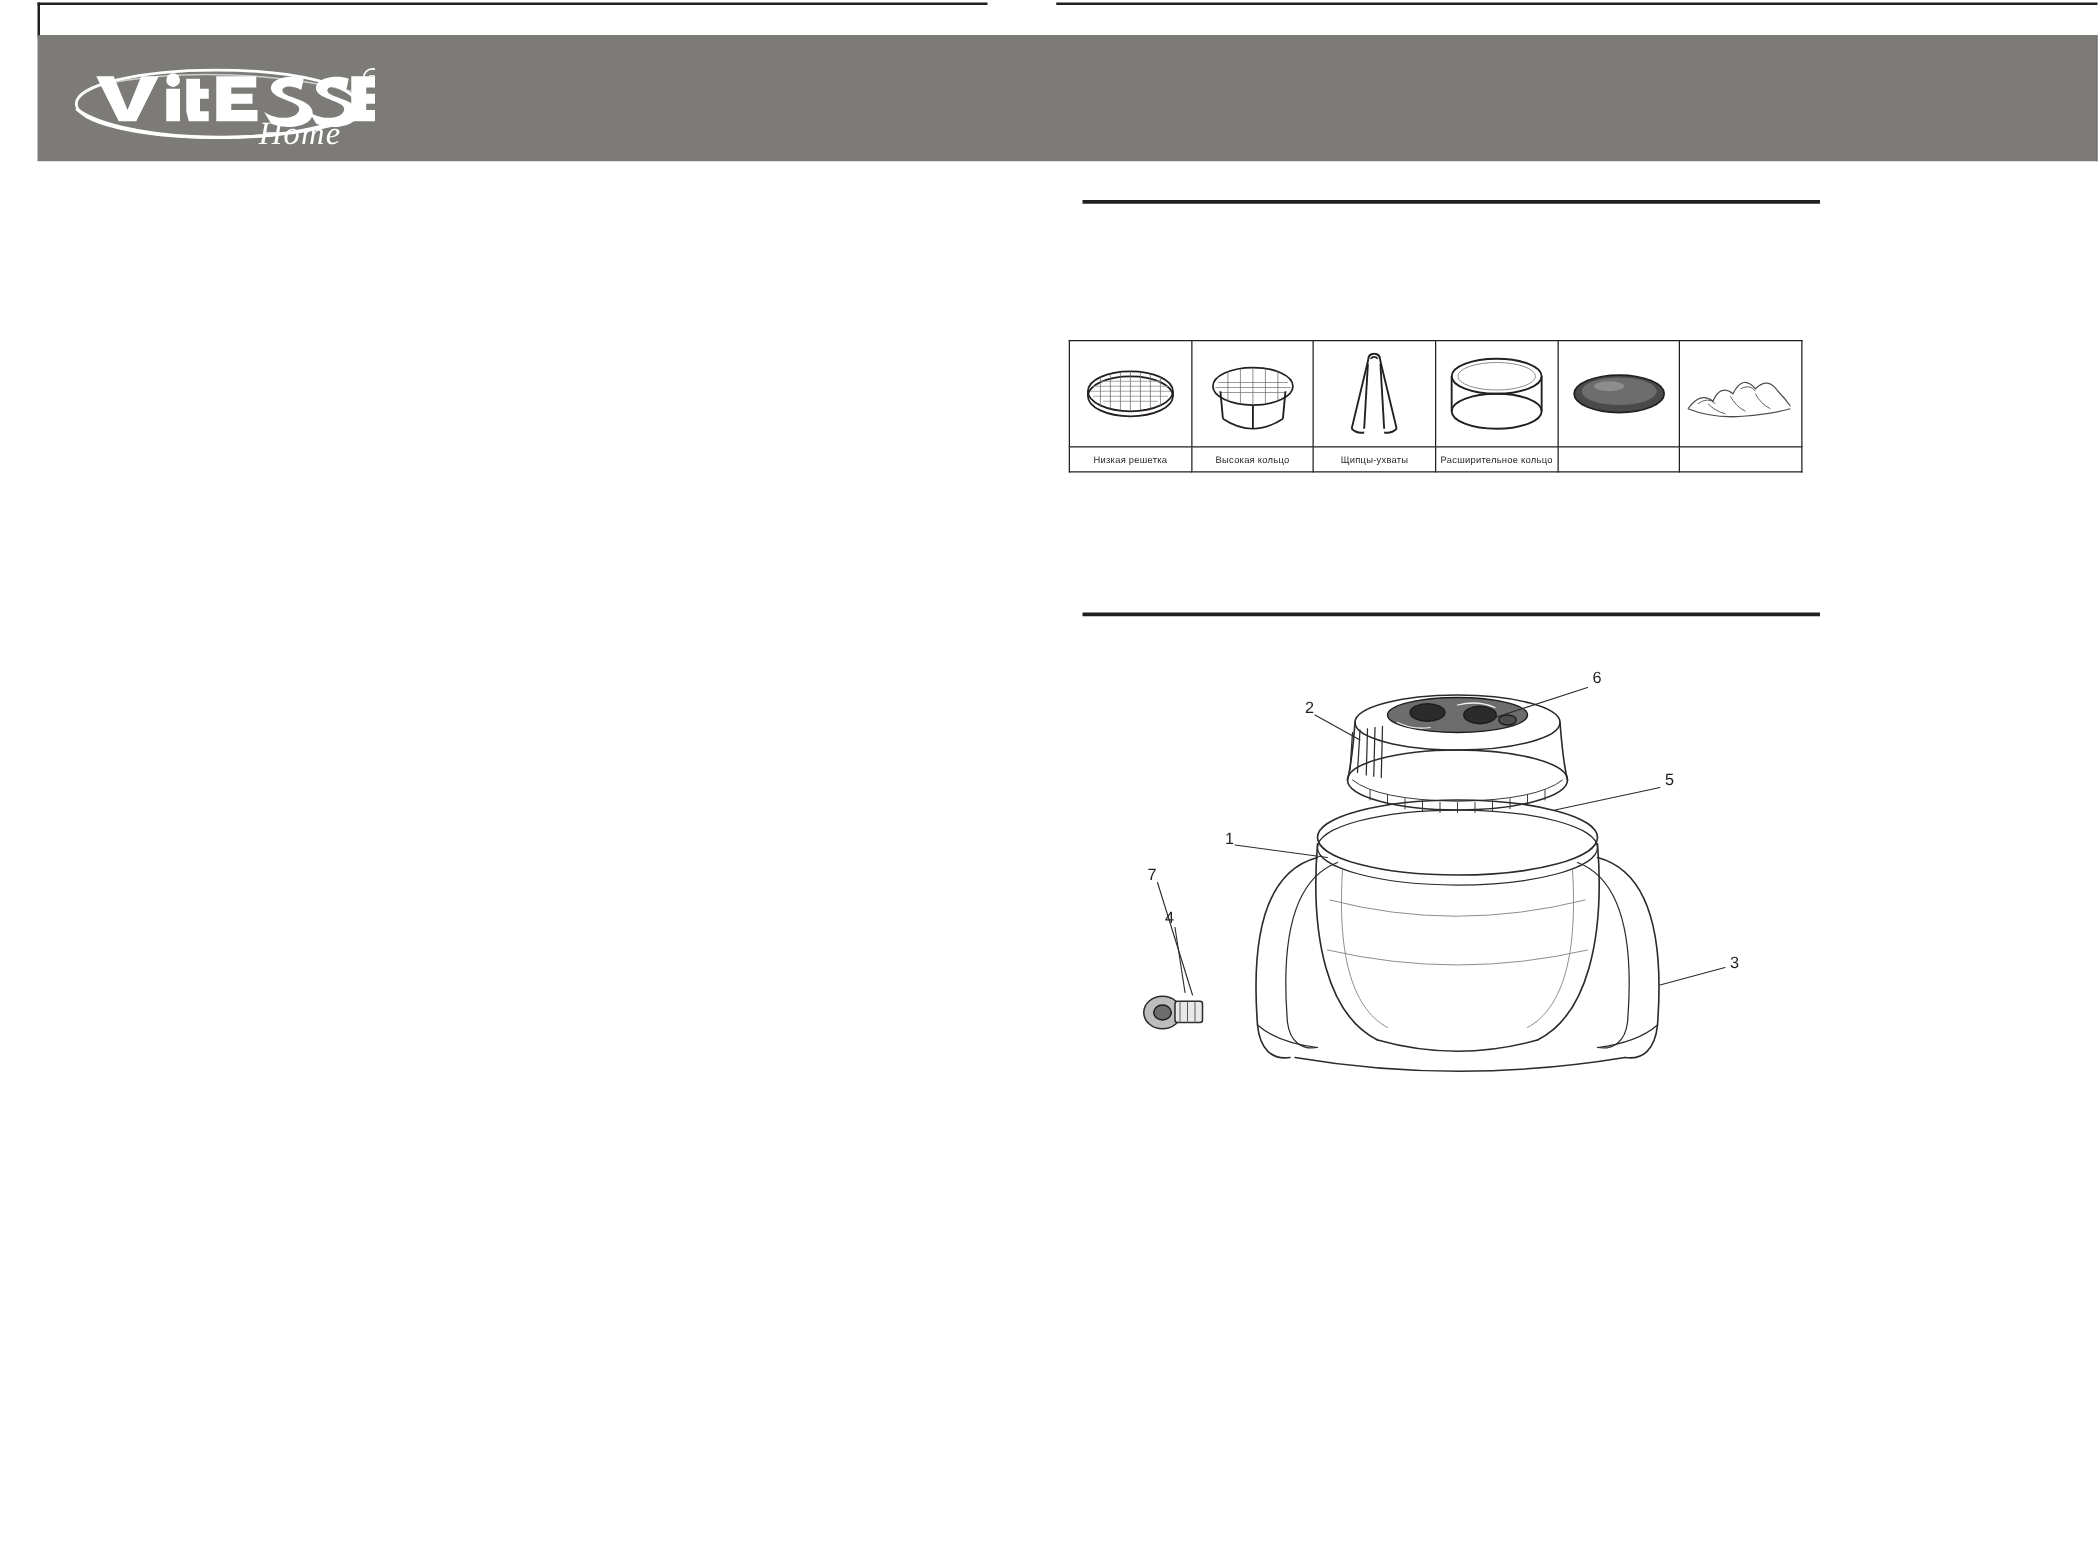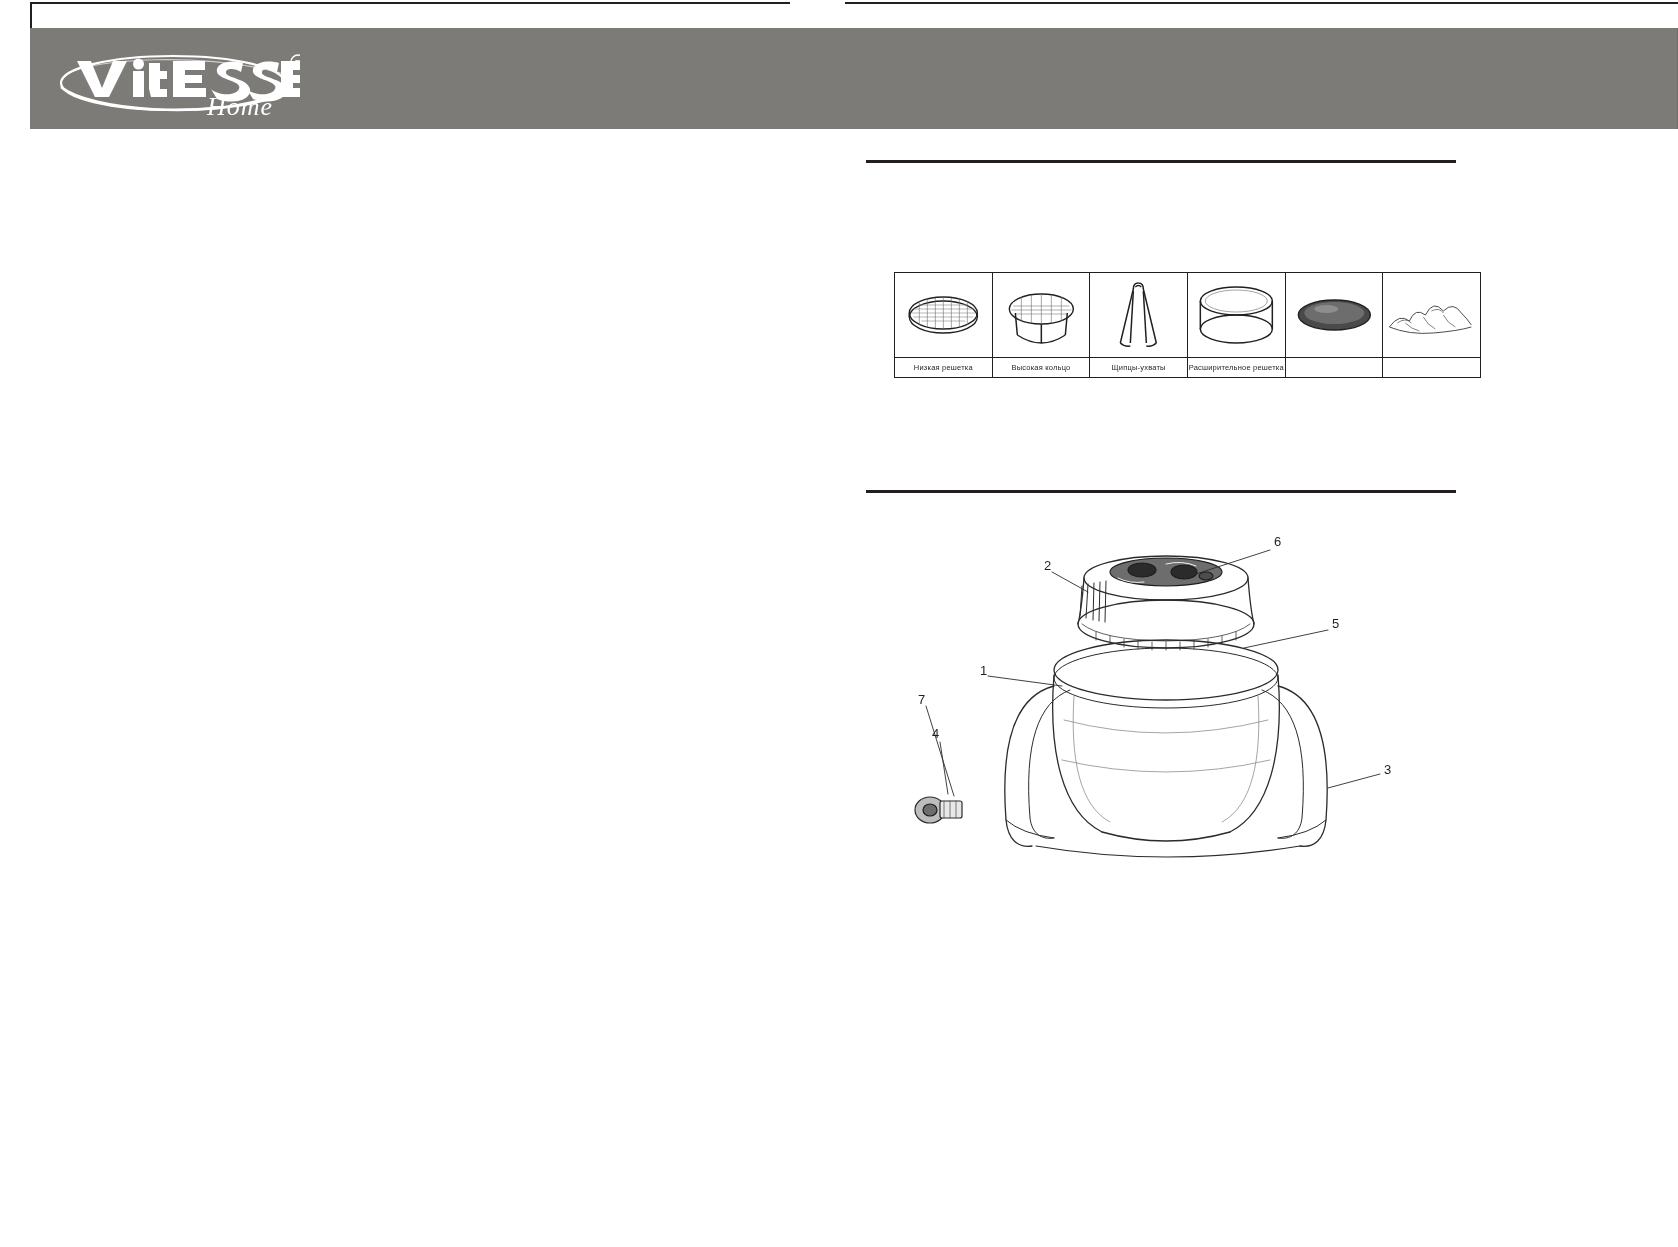--- a/index.html
+++ b/index.html
@@ -79,21 +79,21 @@
   .section-heading {
     font-size: 15px;
     color: #231f20;
     height: 0;
     overflow: hidden;
   }
 
   
   .acc-table-wrap {
     position: absolute;
-    left: 894px; top: 272px;
+    left: 855px; top: 272px;
     width: 587px;
     height: 104px;
   }
   table.acc-table {
     border-collapse: collapse;
     width: 587px;
     table-layout: fixed;
   }
   table.acc-table td {
     border: 1px solid #231f20;
@@ -278,21 +278,21 @@
               <path d="M22 50 q 6 6 14 8 M40 44 q 4 8 12 12 M60 42 q 4 8 12 12" stroke-width="0.7"></path>
               <path d="M14 50 q 8 -6 14 0 M48 38 q 8 -4 12 2" stroke-width="0.7"></path>
             </g>
           </svg>
         </td>
       </tr>
       <tr class="caps">
         <td>Низкая решетка</td>
         <td>Высокая кольцо</td>
         <td>Щипцы-ухваты</td>
-        <td>Расширительное решетка</td>
+        <td>Расширительное кольцо</td>
         <td></td>
         <td></td>
       </tr>
     </tbody>
       </table>
   </div>
 
   <div class="right-col" style="top:490px;">
     <div class="section-rule"></div>
     <div class="section-heading"></div>

